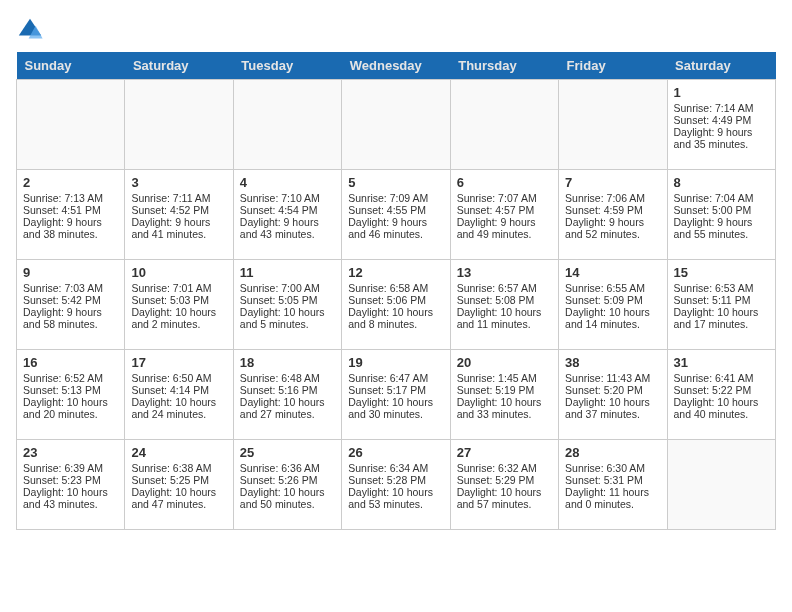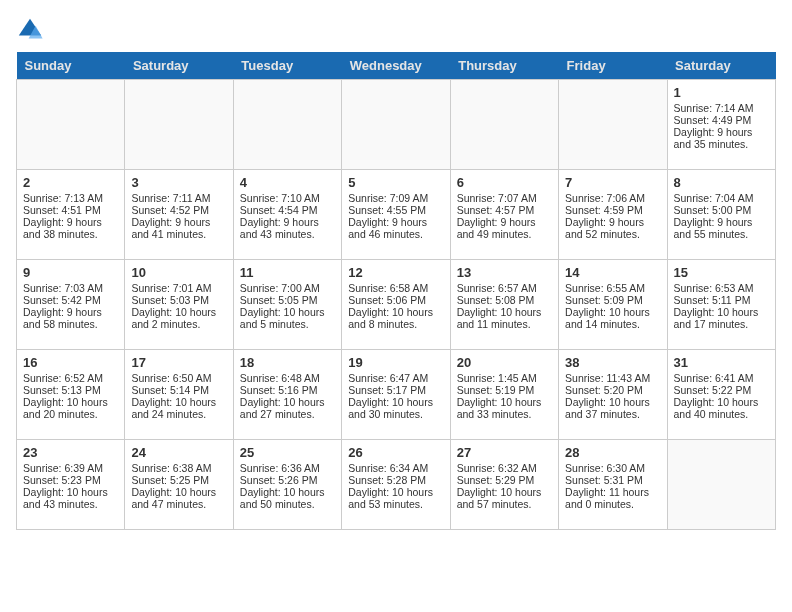--- a/index.html
+++ b/index.html
@@ -213,21 +213,21 @@
       <tr>
         <td>
           <span class="day-num">16</span>
           <div>Sunrise: 6:52 AM</div>
           <div>Sunset: 5:13 PM</div>
           <div>Daylight: 10 hours and 20 minutes.</div>
         </td>
         <td>
           <span class="day-num">17</span>
           <div>Sunrise: 6:50 AM</div>
-          <div>Sunset: 5:14 PM</div>
+          <div>Sunset: 4:14 PM</div>
           <div>Daylight: 10 hours and 24 minutes.</div>
         </td>
         <td>
           <span class="day-num">18</span>
           <div>Sunrise: 6:48 AM</div>
           <div>Sunset: 5:16 PM</div>
           <div>Daylight: 10 hours and 27 minutes.</div>
         </td>
         <td>
           <span class="day-num">19</span>

